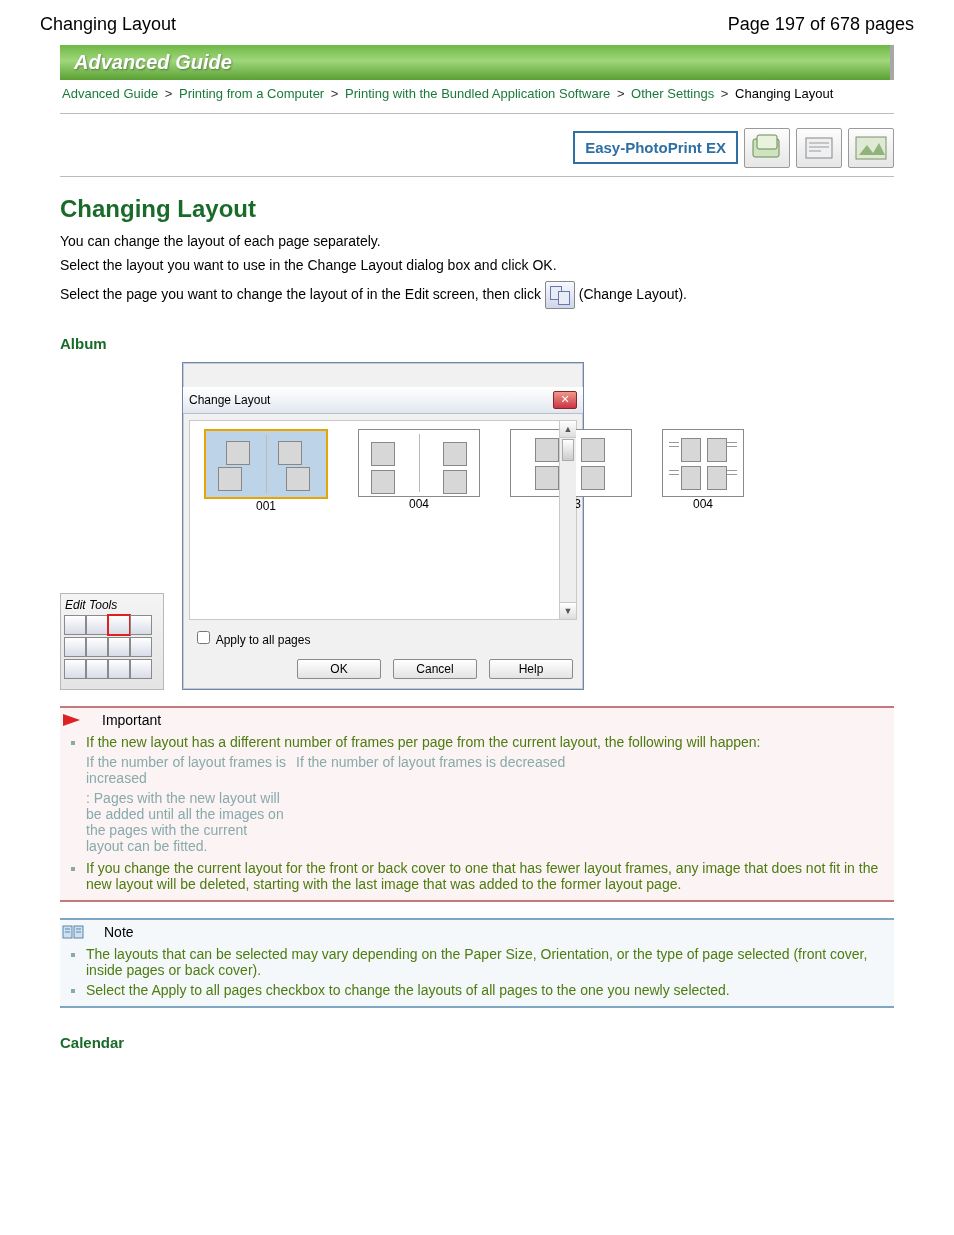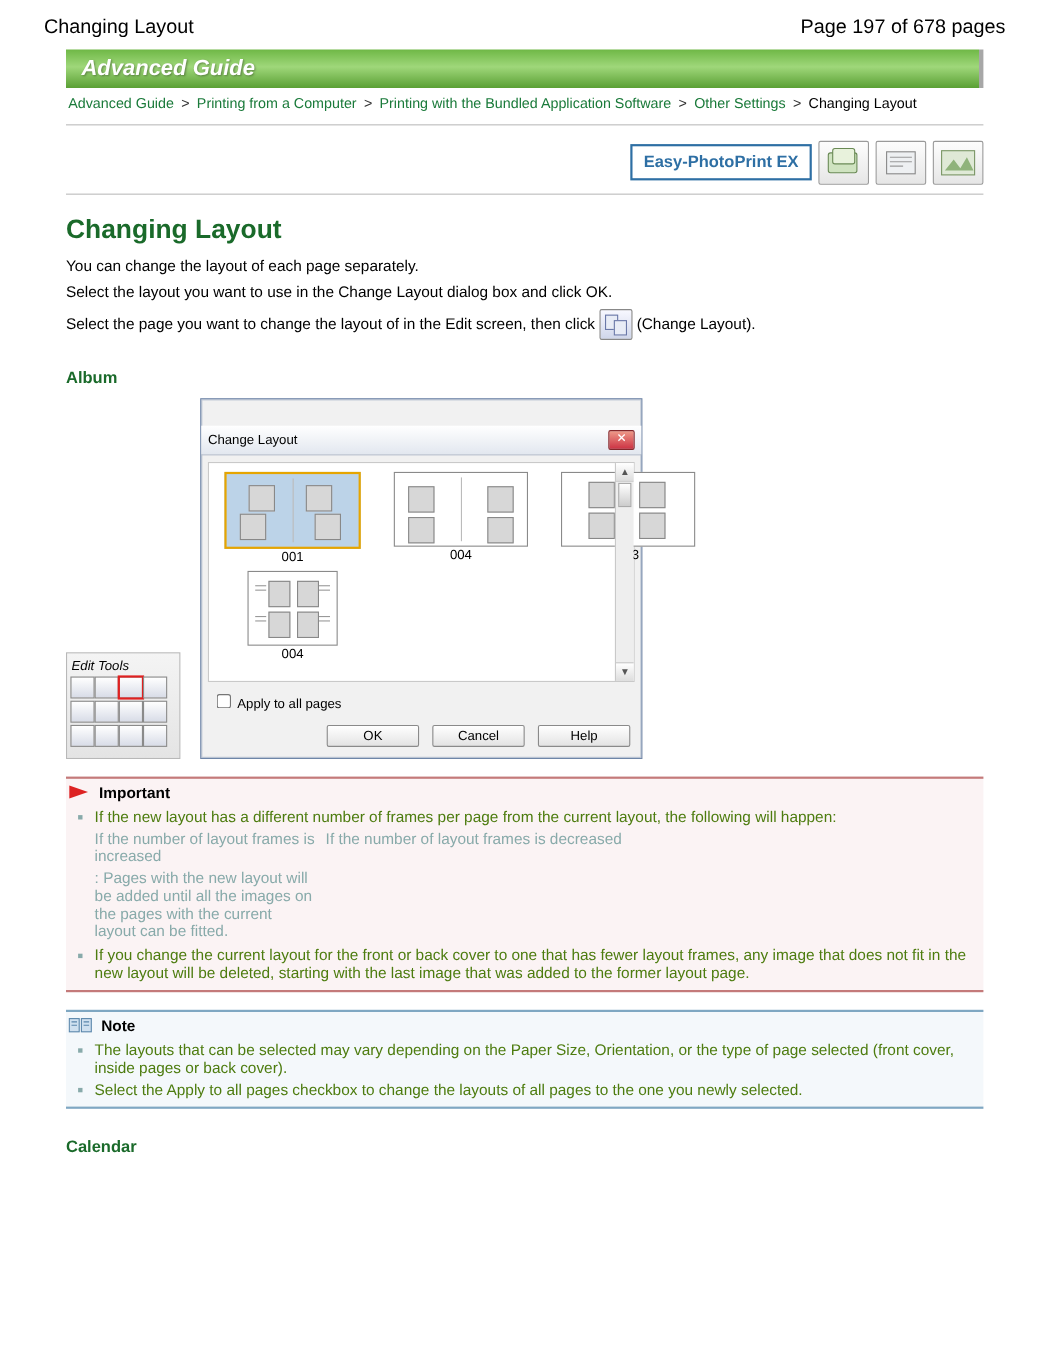--- a/index.html
+++ b/index.html
@@ -117,21 +117,21 @@
     width:22px; height:16px; border:1px solid #85262a;
     background: linear-gradient(#e98,#c34);
     color:#fff; font-size:11px; line-height:14px; text-align:center;
     border-radius:2px;
   }
   .dlg-body { background:#fff; margin:6px; border:1px solid #c9c9c9; position:relative; height:198px; }
   .dlg-scroll { position:absolute; right:0; top:0; bottom:0; width:16px; background:#eee; border-left:1px solid #c9c9c9;}
   .dlg-scroll .up,.dlg-scroll .dn{height:16px;border-bottom:1px solid #c9c9c9;background:linear-gradient(#fff,#ddd);font-size:9px;text-align:center;line-height:16px;color:#555;}
   .dlg-scroll .dn{position:absolute;bottom:0;left:0;right:0;border-top:1px solid #c9c9c9;border-bottom:none;}
   .dlg-scroll .thumb{position:absolute;left:2px;right:2px;top:18px;height:20px;background:linear-gradient(#fff,#ccc);border:1px solid #aaa;}
-  .layouts { display:grid; grid-template-columns: 1fr 1fr 1fr; gap:6px 30px; padding:8px 24px 8px 14px; }
+  .layouts { display:grid; grid-template-columns: 1fr 1fr 1fr 1fr; gap:6px 30px; padding:8px 24px 8px 14px; }
   .lay { text-align:center; }
   .lay .thumbp {
     width:120px; height:66px; margin:0 auto;
     border:1px solid #8a8a8a; background:#fff; position:relative;
   }
   .lay.sel .thumbp { border:2px solid #e6a500; background:#bcd3e8; }
   .thumbp::before{content:"";position:absolute;left:50%;top:4px;bottom:4px;width:1px;background:#bbb;}
   .slot{position:absolute;width:22px;height:22px;border:1px solid #888;background:#d7d7d7;}
   .l001 .s1{left:20px; top:10px;}
   .l001 .s2{left:72px; top:10px;}
@@ -158,21 +158,21 @@
   .dlg-btns button{
     width:84px; padding:2px 0; font-size:12px;
     border:1px solid #8a8a8a; background:linear-gradient(#fff,#e3e3e3);
     border-radius:2px;
   }
 
   
   .box { border-top:2px solid #888; border-bottom:2px solid #888; padding:0; margin-top:16px;}
   .box.imp { background:#fbf3f4; border-color:#c47a7a;}
   .box.note{ background:#f4f8fb; border-color:#7fa7c2;}
-  .boxhdr{ display:flex; align-items:center; gap:8px; font-weight:bold; padding:4px 2px 2px 2px;}
+  .boxhdr{ display:flex; align-items:center; gap:20px; font-weight:normal; padding:4px 2px 2px 2px;}
   .flag{ width:20px; height:14px; }
   .noteicon{ width:22px; height:16px; }
   .box ul{ margin:4px 0 8px 0; padding-left:26px; }
   .box li{ margin:4px 0; list-style: square; color:#8aa; }
   .box li span{ color:#4d7c0f; }
   .tbl { display:grid; grid-template-columns: 200px 1fr; gap:4px 10px; margin:4px 0 6px 0; }
 </style>
 </head>
 <body>
 

